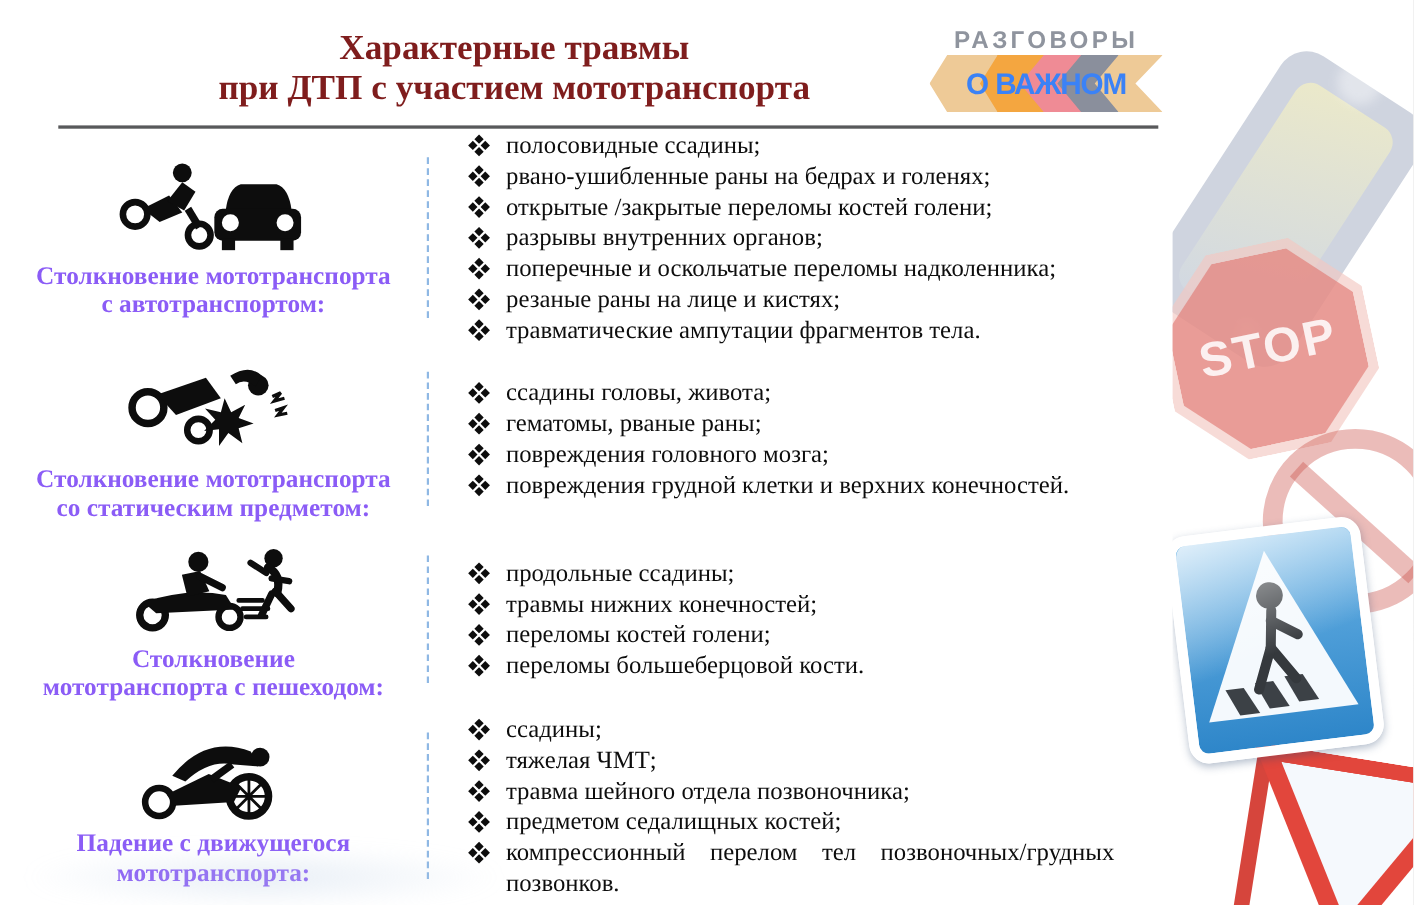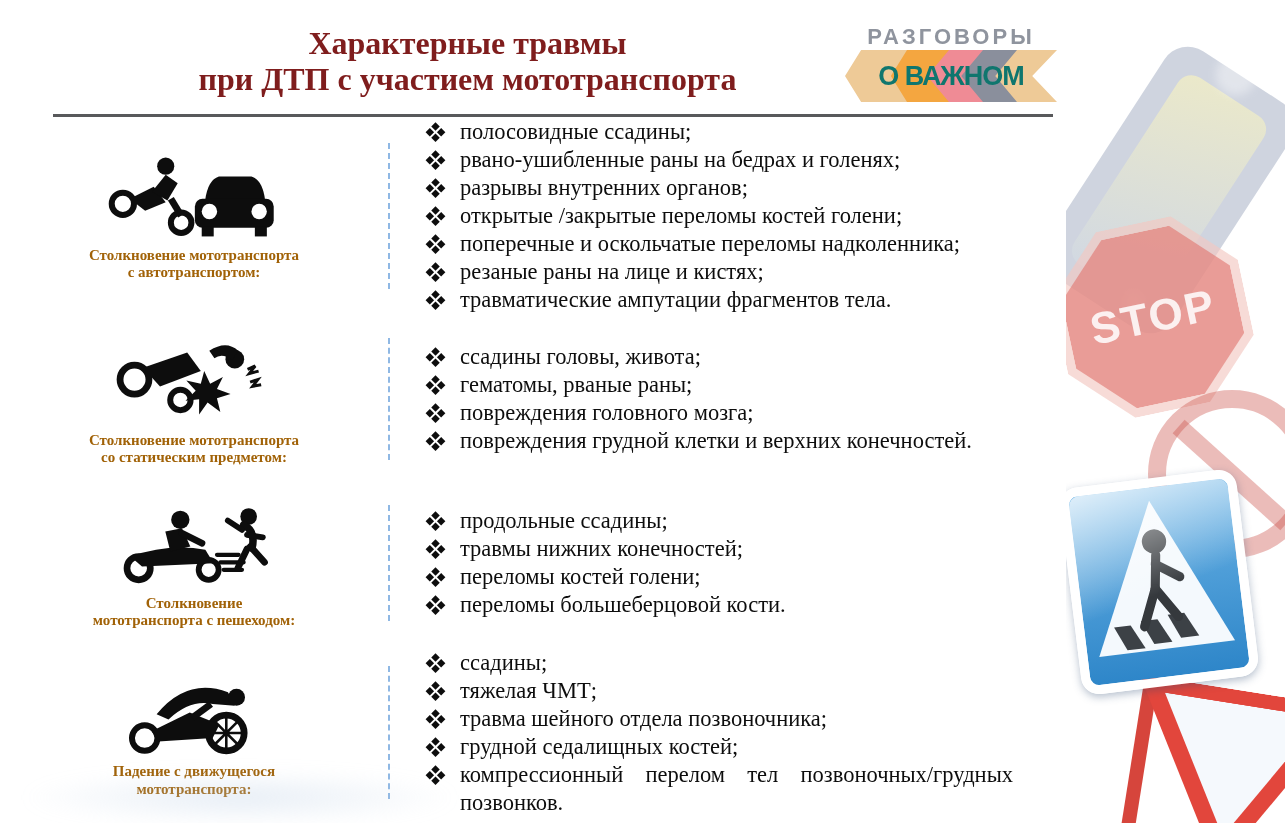--- a/index.html
+++ b/index.html
@@ -16,31 +16,31 @@
   .logo-top{position:absolute;left:0;top:0;width:100%;text-align:center;color:#8f949e;
             font-weight:700;font-size:22px;letter-spacing:3px;}
   .banner{position:absolute;left:0;top:26px;width:212px;height:52px;}
   .chev{position:absolute;top:0;height:52px;}
   .chev.tail {left:88px;width:124px;background:#eeca97;clip-path:polygon(0 0,100% 0,80% 50%,100% 100%,0 100%);}
   .chev.gray {left:104px;width:68px;background:#8a8f9c;clip-path:polygon(32% 0,100% 0,68% 50%,100% 100%,32% 100%,0 50%);}
   .chev.pink {left:70px;width:68px;background:#ef8b95;clip-path:polygon(32% 0,100% 0,68% 50%,100% 100%,32% 100%,0 50%);}
   .chev.orange{left:36px;width:68px;background:#f4a640;clip-path:polygon(32% 0,100% 0,68% 50%,100% 100%,32% 100%,0 50%);}
   .chev.head {left:0;width:62px;background:#eeca97;clip-path:polygon(100% 0,26% 0,0 50%,26% 100%,100% 100%,74% 50%);}
   .banner-text{position:absolute;left:0;top:0;width:100%;height:52px;display:flex;align-items:center;justify-content:center;
-               color:#0f766e;font-weight:700;font-size:27px;letter-spacing:-1px;}
+               color:#3b82f6;font-weight:700;font-size:27px;letter-spacing:-1px;}
 
   
   .section{position:absolute;left:0;width:1066px;display:flex;}
   .s1{top:118px;height:196px;}
   .s2{top:316px;height:166px;}
   .s3{top:484px;height:158px;}
   .s4{top:642px;height:181px;}
   .icon-col{width:388px;display:flex;flex-direction:column;align-items:center;justify-content:center;}
   .icon-col svg{display:block;}
-  .label{margin-top:4px;text-align:center;font-weight:700;font-size:15px;line-height:1.15;color:#a16207;}
+  .label{margin-top:4px;text-align:center;font-weight:700;font-size:23px;line-height:1.15;color:#8b5cf6;}
   .list-col{flex:1;position:relative;padding:0 6px 0 40px;display:flex;flex-direction:column;justify-content:center;}
   .list-col::before{content:'';position:absolute;left:0;top:13%;bottom:13%;border-left:2px dashed #8fb8e4;}
   ul.injuries{list-style:none;margin:0;padding:0;max-width:622px;}
   ul.injuries.narrow{max-width:585px;}
   ul.injuries li{display:flex;align-items:flex-start;gap:17px;font-size:22.5px;line-height:28px;color:#0d0d0d;}
   .item-text{flex:1;text-align:justify;}
   .bullet{flex:0 0 auto;width:15px;height:15px;margin-top:6px;transform:rotate(45deg);position:relative;}
   .bullet::before{content:'';position:absolute;left:1px;top:1px;width:6px;height:6px;background:#0d0d0d;
                   box-shadow:8px 0 0 #0d0d0d,0 8px 0 #0d0d0d,8px 8px 0 #0d0d0d;}
 
@@ -142,25 +142,25 @@
           <li>
             <span class="bullet"></span>
             <span class="item-text">полосовидные ссадины;</span>
           </li>
           <li>
             <span class="bullet"></span>
             <span class="item-text">рвано-ушибленные раны на бедрах и голенях;</span>
           </li>
           <li>
             <span class="bullet"></span>
+            <span class="item-text">открытые /закрытые переломы костей голени;</span>
+          </li>
+          <li>
+            <span class="bullet"></span>
             <span class="item-text">разрывы внутренних органов;</span>
-          </li>
-          <li>
-            <span class="bullet"></span>
-            <span class="item-text">открытые /закрытые переломы костей голени;</span>
           </li>
           <li>
             <span class="bullet"></span>
             <span class="item-text">поперечные и оскольчатые переломы надколенника;</span>
           </li>
           <li>
             <span class="bullet"></span>
             <span class="item-text">резаные раны на лице и кистях;</span>
           </li>
           <li>
@@ -283,21 +283,21 @@
           <li>
             <span class="bullet"></span>
             <span class="item-text">тяжелая ЧМТ;</span>
           </li>
           <li>
             <span class="bullet"></span>
             <span class="item-text">травма шейного отдела позвоночника;</span>
           </li>
           <li>
             <span class="bullet"></span>
-            <span class="item-text">грудной седалищных костей;</span>
+            <span class="item-text">предметом седалищных костей;</span>
           </li>
           <li>
             <span class="bullet"></span>
             <span class="item-text">компрессионный перелом тел позвоночных/грудных позвонков.</span>
           </li>
         </ul>
     </div>
   </div>
 
   <div class="watermark"></div>

